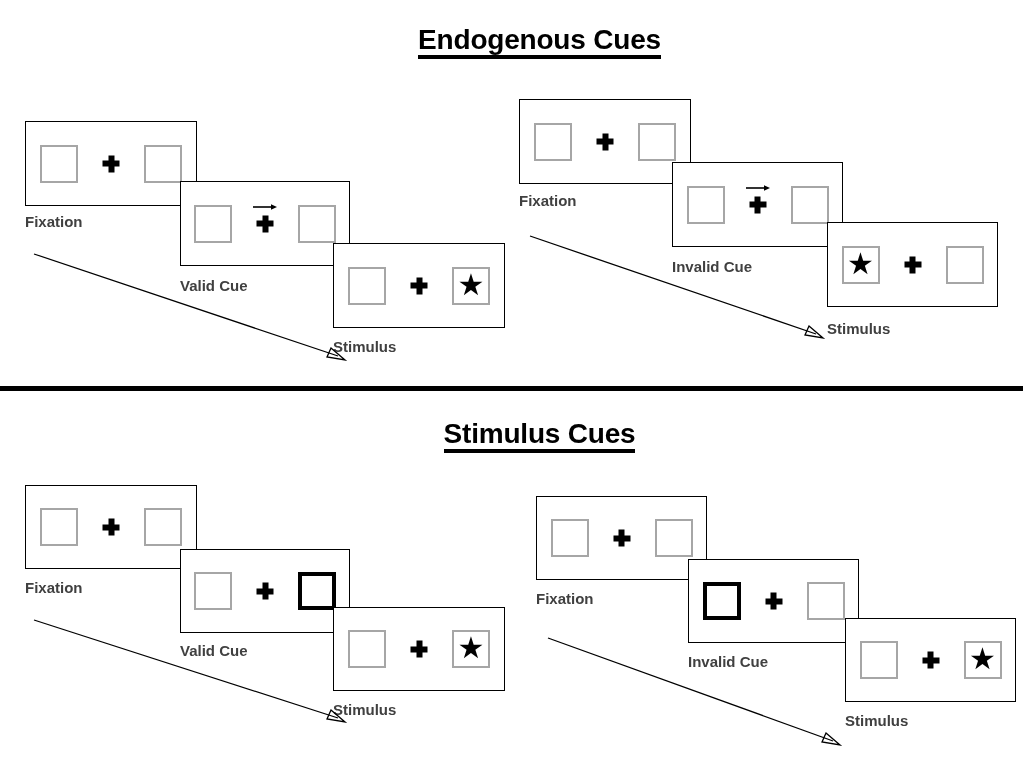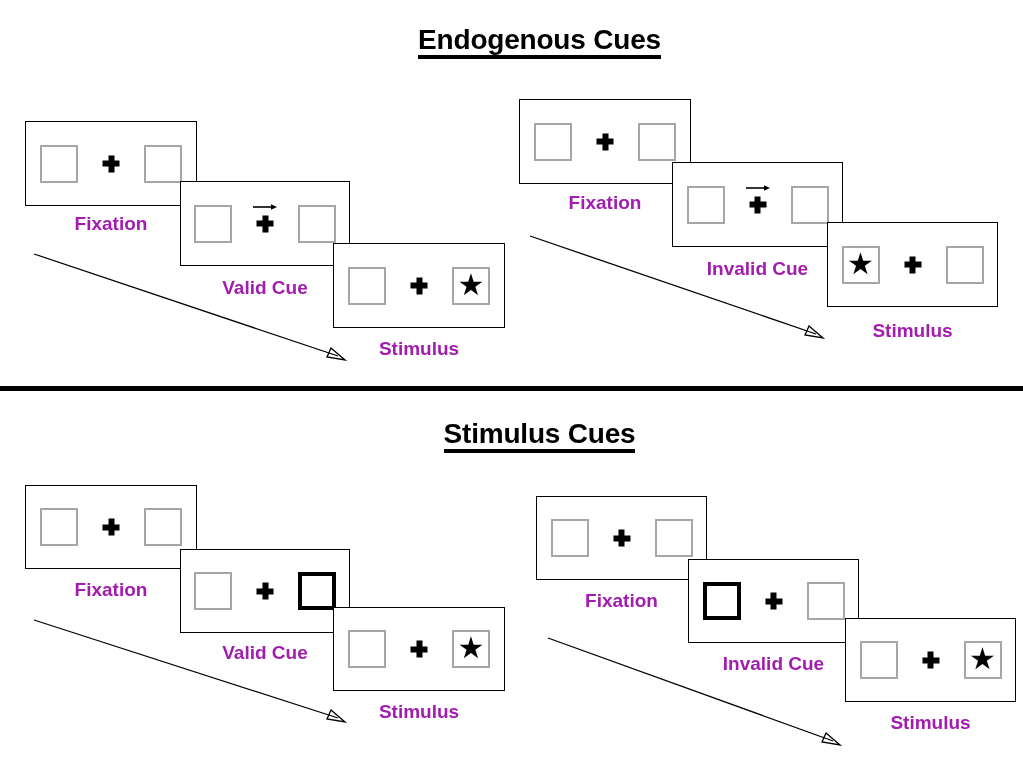--- a/index.html
+++ b/index.html
@@ -130,24 +130,23 @@
     top: 1px;
     transform: translateX(-50%);
     width: 26px;
     height: 10px;
     pointer-events: none;
   }
 
   
   .caption {
     position: absolute;
-    text-align: center;
-    font-size: 19px;
+    font-size: 15px;
     font-weight: bold;
-    color: #a21caf;
+    color: #404040;
     white-space: nowrap;
   }
 
   
   .flow-arrow {
     position: absolute;
     left: 0;
     top: 0;
     pointer-events: none;
   }

